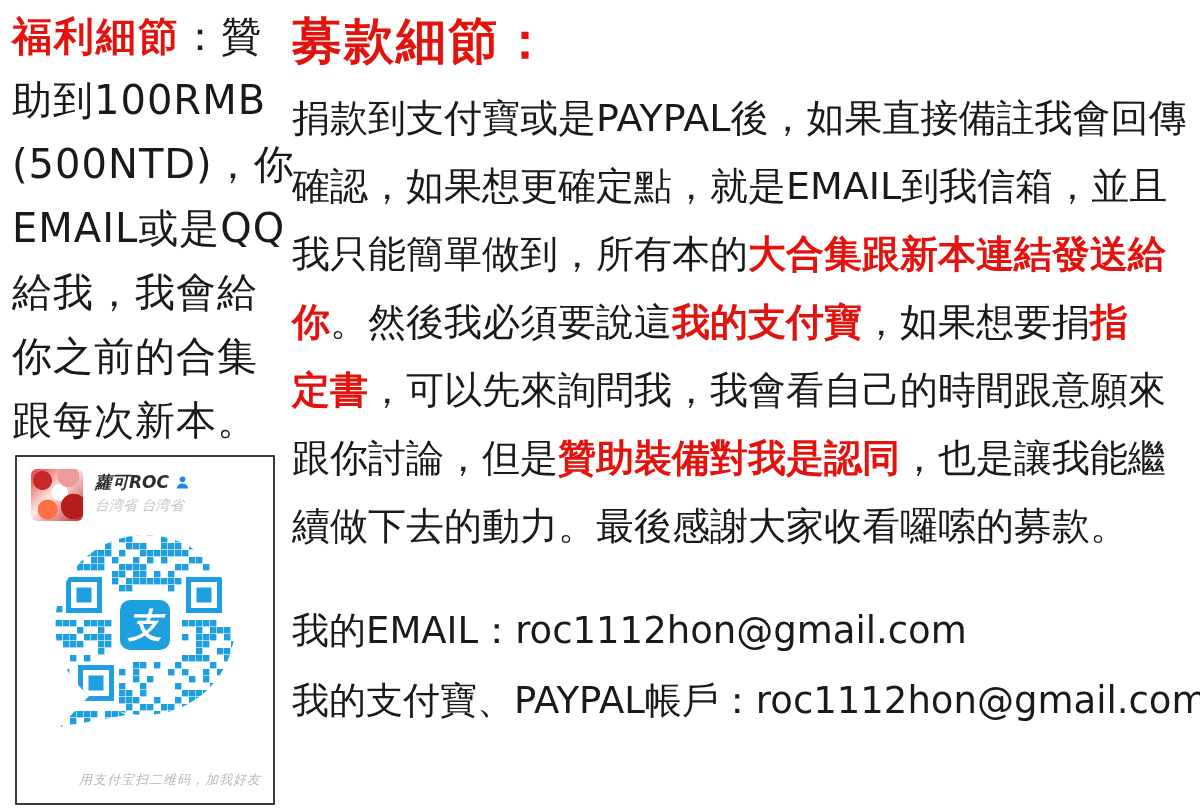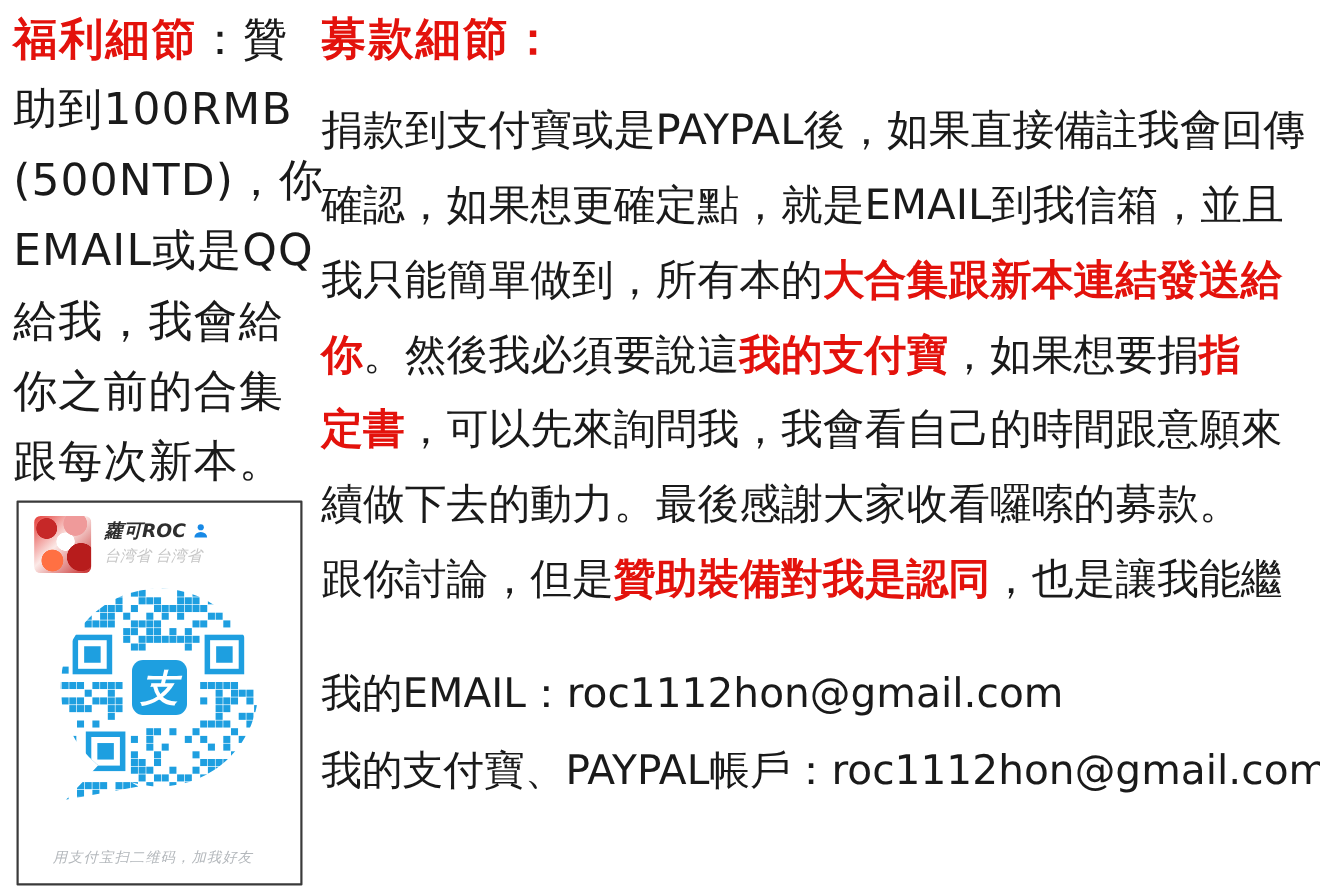--- a/index.html
+++ b/index.html
@@ -18,21 +18,21 @@
   span.red{color:var(--red);font-weight:700;}
   span.ink{color:var(--ink);}
 
   
   .left-col{position:absolute;left:12px;top:4px;width:278px;}
   .left-col .t-line{font-size:40px;line-height:64px;letter-spacing:1px;}
   .left-col .t-line span.red{letter-spacing:2px;}
 
   
   .right-col{position:absolute;left:292px;top:8px;width:905px;}
-  .r-heading{font-size:41px;font-weight:700;color:var(--red);height:76px;letter-spacing:2px;}
+  .r-heading{font-size:50px;font-weight:700;color:var(--red);height:76px;letter-spacing:2px;}
   .body-lines .t-line{font-size:38px;line-height:68px;}
   .contact-lines{margin-top:36px;}
   .contact-lines .t-line{font-size:37px;line-height:70px;}
 
   
   .qr-card{
     position:absolute;left:15px;top:455px;width:256px;height:346px;
     background:#fff;border:2.5px solid #3a3a3a;border-radius:1px;font-style:italic;
   }
   .avatar{
@@ -45,21 +45,21 @@
       radial-gradient(circle at 55% 45%, #ffffff 0 20%, rgba(0,0,0,0) 21%),
       linear-gradient(135deg,#e53935,#fbe9e7 45%,#c62828);
   }
   .card-name{
     position:absolute;left:78px;top:14px;font-size:17px;font-weight:700;color:#2e2e2e;
     display:flex;align-items:center;gap:6px;white-space:nowrap;
   }
   .card-loc{position:absolute;left:78px;top:40px;font-size:14px;color:#c6c6c6;white-space:nowrap;}
   .qr-wrap{position:absolute;left:50%;top:72px;transform:translateX(-50%);width:206px;height:210px;}
   .card-caption{
-    position:absolute;left:0;right:12px;bottom:14px;text-align:center;
+    position:absolute;left:0;right:12px;bottom:14px;text-align:right;
     font-size:13px;color:var(--muted);letter-spacing:1px;
   }
 </style>
 </head>
 <body>
 
 <div class="left-col">
     <div class="t-line"><span class="red">福利細節</span><span class="ink">：贊</span></div>
     <div class="t-line"><span class="ink">助到100RMB</span></div>
     <div class="t-line"><span class="ink">(500NTD)，你</span></div>
@@ -70,22 +70,22 @@
   </div>
 
 <div class="right-col">
   <div class="r-heading">募款細節：</div>
   <div class="body-lines">
       <div class="t-line"><span class="ink">捐款到支付寶或是PAYPAL後，如果直接備註我會回傳</span></div>
       <div class="t-line"><span class="ink">確認，如果想更確定點，就是EMAIL到我信箱，並且</span></div>
       <div class="t-line"><span class="ink">我只能簡單做到，所有本的</span><span class="red">大合集跟新本連結發送給</span></div>
       <div class="t-line"><span class="red">你</span><span class="ink">。然後我必須要說這</span><span class="red">我的支付寶</span><span class="ink">，如果想要捐</span><span class="red">指</span></div>
       <div class="t-line"><span class="red">定書</span><span class="ink">，可以先來詢問我，我會看自己的時間跟意願來</span></div>
+      <div class="t-line"><span class="ink">跟你討論，但是</span><span class="red">贊助裝備對我是認同</span><span class="ink">，也是讓我能繼</span></div>
       <div class="t-line"><span class="ink">續做下去的動力。最後感謝大家收看囉嗦的募款。</span></div>
-      <div class="t-line"><span class="ink">跟你討論，但是</span><span class="red">贊助裝備對我是認同</span><span class="ink">，也是讓我能繼</span></div>
     </div>
   <div class="contact-lines">
       <div class="t-line"><span class="ink">我的EMAIL：roc1112hon@gmail.com</span></div>
       <div class="t-line"><span class="ink">我的支付寶、PAYPAL帳戶：roc1112hon@gmail.com</span></div>
     </div>
 </div>
 
 <div class="qr-card">
   <div class="avatar"></div>
   <div class="card-name">

